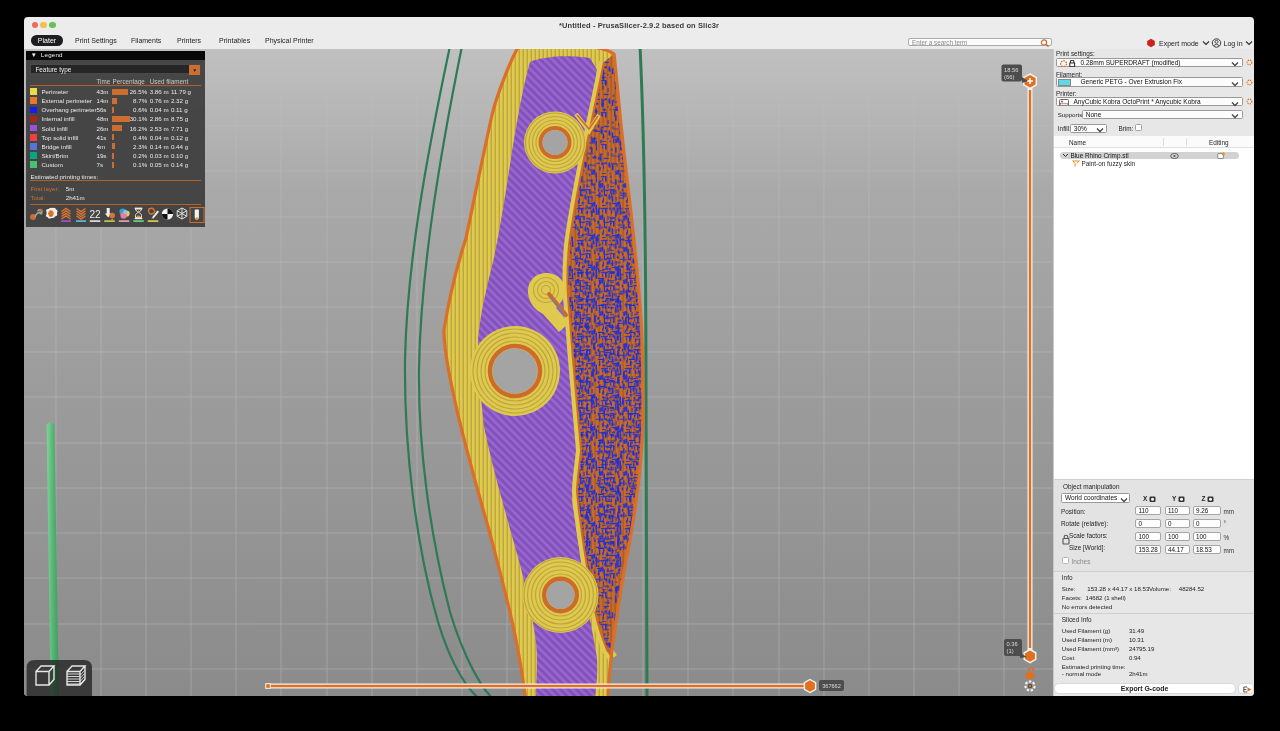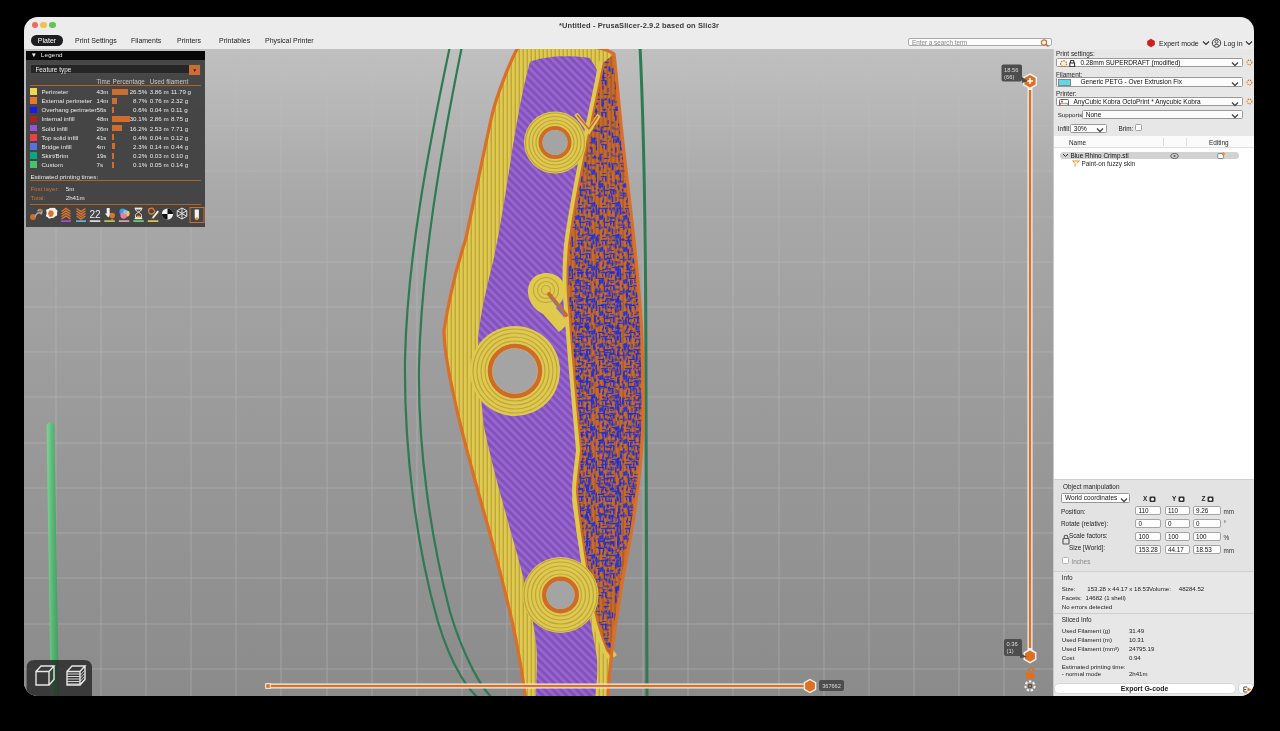--- a/index.html
+++ b/index.html
@@ -1,20 +1,20 @@
 <!DOCTYPE html>
 <html><head>
 <meta charset="utf-8">
 <style>
   * { margin:0; padding:0; box-sizing:border-box; }
   html,body { width:1280px; height:731px; background:#000; overflow:hidden;
     font-family:"Liberation Sans", sans-serif; }
   .abs { position:absolute; }
   #win { position:absolute; left:24px; top:17px; width:1230px; height:679px;
-    background:#ececec; border-radius:14px; overflow:hidden; }
+    background:#ececec; border-radius:4px; overflow:hidden; }
   .tl { position:absolute; top:4.6px; width:6.4px; height:6.4px; border-radius:50%; }
   #title { position:absolute; top:3.5px; left:0; width:100%; text-align:center;
     font-size:7.5px; font-weight:bold; color:#3a3a3a; letter-spacing:0.1px;}
   .tab { position:absolute; top:18px; height:11px; font-size:7px; color:#1c1c1c;
     line-height:11px; }
   #plater { left:7px; width:32px; background:#1e1e20; color:#fff; border-radius:5.5px;
     text-align:center; }
   #searchbox { position:absolute; left:884px; top:20.5px; width:144px; height:8.6px;
     border:1px solid #aaa; border-radius:2px; background:#fbfbfb; font-size:6.3px;
     color:#888; line-height:7px; padding-left:3px; }

